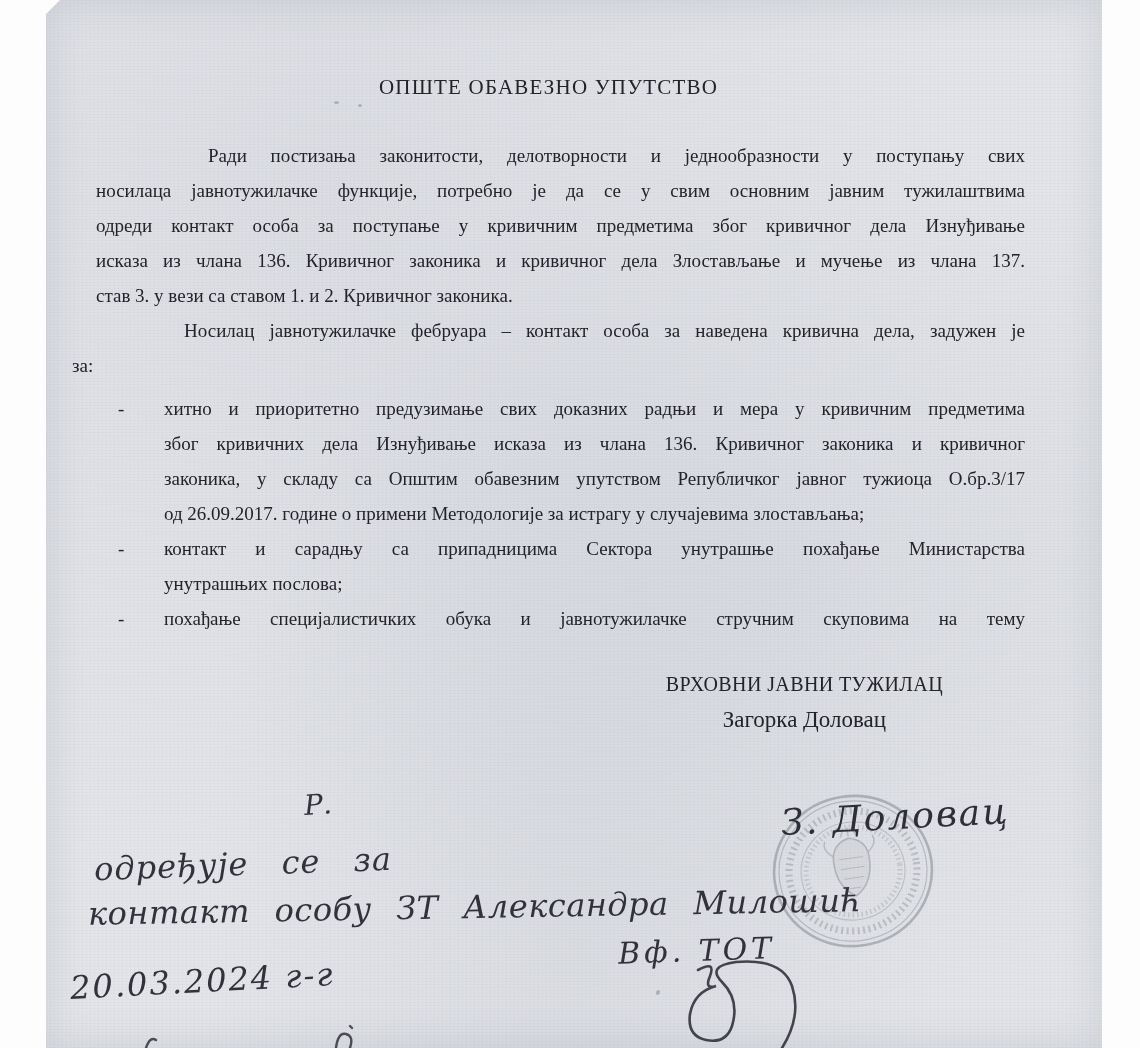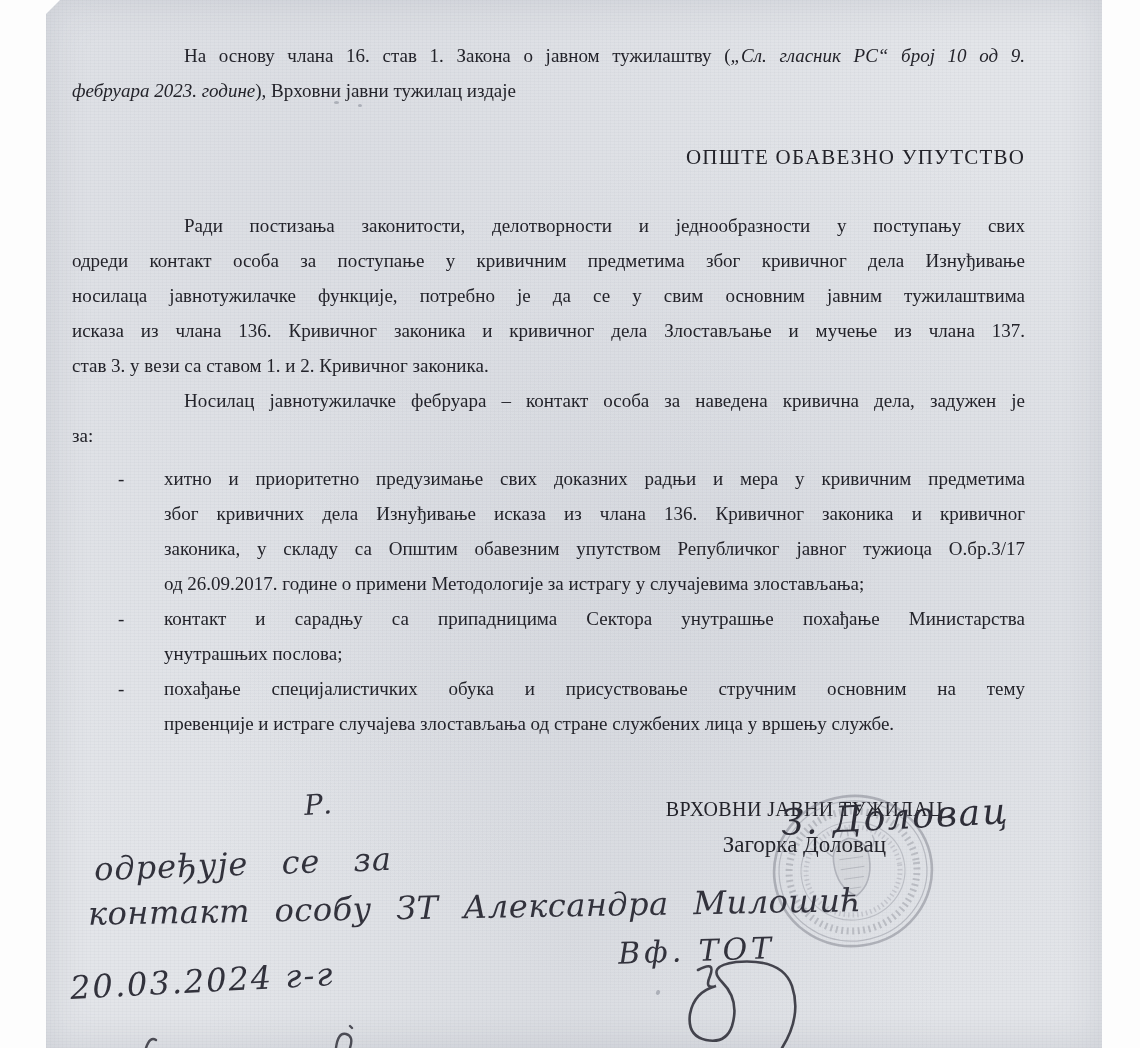--- a/index.html
+++ b/index.html
@@ -26,30 +26,30 @@
   }
   .doc{
     position:absolute;left:26px;top:38px;width:953px;
     color:#23232a;font-size:19px;line-height:35px;
   }
   .jline{text-align:justify;text-align-last:justify;}
   .jline-last{text-align:justify;text-align-last:left;}
   .indent{text-indent:112px;}
   .em{font-style:italic;}
   .title-line{
-    text-align:right;font-size:21px;letter-spacing:1.2px;margin-top:32px;
+    text-align:center;font-size:21px;letter-spacing:1.2px;margin-top:32px;
   }
-  .para{margin-top:33px;}
+  .para{margin-top:33px;margin-left:24px;}
   .para-tight{margin-top:0;}
   .blist{margin-top:8px;}
   .li{display:flex;}
   .li .dash{width:46px;padding-left:46px;flex:none;}
   .li .content{flex:1;}
   .closing{
-    margin-top:51px;margin-left:auto;margin-right:82px;width:max-content;
+    margin-top:31px;margin-left:auto;margin-right:82px;width:max-content;
     text-align:center;
   }
   .closing .role{font-size:20px;letter-spacing:.4px;}
   .closing .name{font-size:23px;}
   
   .hw{
     position:absolute;color:#32323c;
     font-family:"DejaVu Serif", serif;font-style:italic;
     white-space:nowrap;
   }
@@ -67,31 +67,27 @@
   .smudge.s2{left:312px;top:104px;width:4px;height:3px;}
   .smudge.s3{left:610px;top:990px;width:4px;height:5px;transform:rotate(30deg);}
 </style>
 </head>
 <body>
 
 <div class="sheet">
 
   <div class="doc">
 
-    <div class="para-tight">
-      <div class="jline indent"><span>На основу члана 16. став 1. Закона о јавном тужилаштву (</span><span class="em">„Сл. гласник РС“ број 10 од 9.</span></div>
-      <div class="jline-last"><span class="em">фебруара 2023. године</span><span>), Врховни јавни тужилац издаје</span></div>
-    </div>
 
     <div class="title-line">ОПШТЕ ОБАВЕЗНО УПУТСТВО</div>
 
     <div class="para">
       <div class="jline indent">Ради постизања законитости, делотворности и једнообразности у поступању свих</div>
+      <div class="jline">носилаца јавнотужилачке функције, потребно је да се у свим основним јавним тужилаштвима</div>
       <div class="jline">одреди контакт особа за поступање у кривичним предметима због кривичног дела Изнуђивање</div>
-      <div class="jline">носилаца јавнотужилачке функције, потребно је да се у свим основним јавним тужилаштвима</div>
       <div class="jline">исказа из члана 136. Кривичног законика и кривичног дела Злостављање и мучење из члана 137.</div>
       <div class="jline-last">став 3. у вези са ставом 1. и 2. Кривичног законика.</div>
     </div>
 
     <div class="para-tight">
       <div class="jline indent">Носилац јавнотужилачке фебруара – контакт особа за наведена кривична дела, задужен је</div>
       <div class="jline-last">за:</div>
     </div>
 
     <div class="blist">
@@ -110,22 +106,21 @@
         <div class="dash">-</div>
         <div class="content">
           <div class="jline">контакт и сарадњу са припадницима Сектора унутрашње похађање Министарства</div>
           <div class="jline-last">унутрашњих послова;</div>
         </div>
       </div>
 
       <div class="li">
         <div class="dash">-</div>
         <div class="content">
-          <div class="jline">похађање специјалистичких обука и присуствовање стручним основним на тему</div>
-          <div class="jline-last">превенције и истраге случајева злостављања од стране службених лица у вршењу службе.</div>
+          <div class="jline">похађање специјалистичких обука и јавнотужилачке стручним скуповима на тему</div>
         </div>
       </div>
 
     </div>
 
     <div class="closing">
       <div class="role">ВРХОВНИ ЈАВНИ ТУЖИЛАЦ</div>
       <div class="name">Загорка Доловац</div>
     </div>
 

